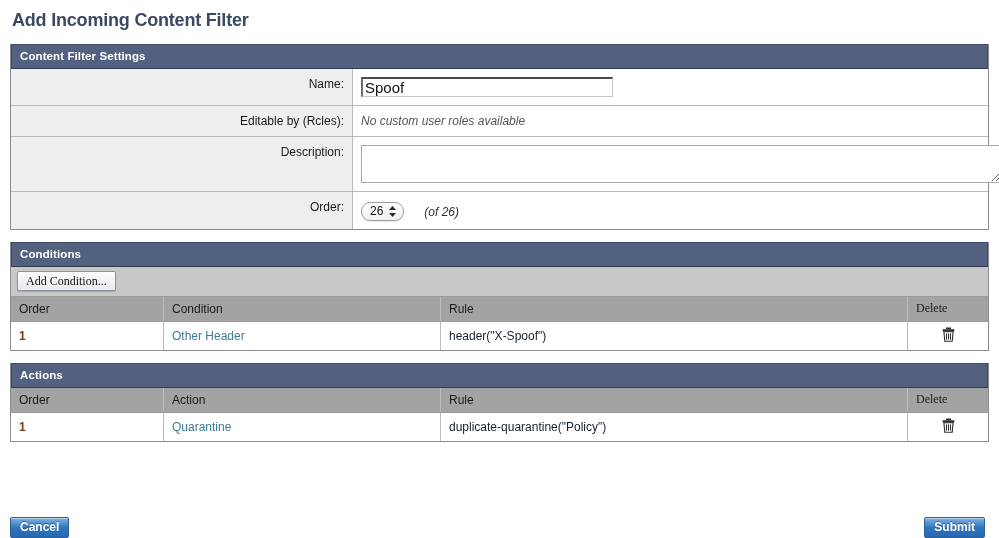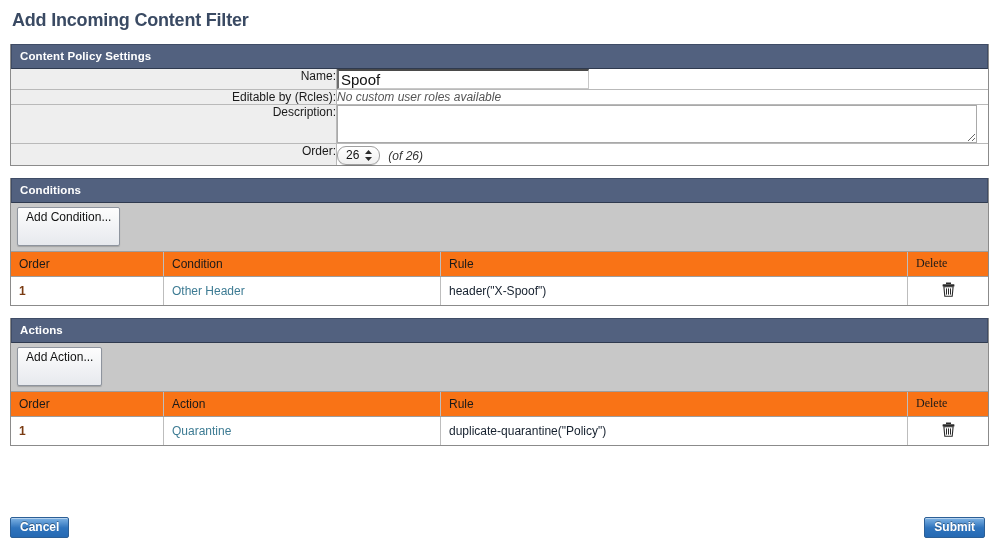--- a/index.html
+++ b/index.html
@@ -56,21 +56,21 @@
 
   
   table.form {
     width: 100%;
     border-collapse: collapse;
     table-layout: fixed;
   }
   table.form td {
     border-bottom: 1px solid #b9b9b9;
     vertical-align: top;
-    padding: 0;
+    padding: 8px;
   }
   table.form tr:last-child td {
     border-bottom: none;
   }
   td.label-cell {
     width: 325px;
     background: #eeeeee;
     text-align: right;
     padding: 6px 9px 7px 6px;
     color: #1a1a1a;
@@ -116,21 +116,21 @@
     resize: both;
     outline: none;
     display: block;
     overflow: hidden;
   }
 
   
   .order-row {
     display: flex;
     align-items: center;
-    gap: 8px;
+    gap: 20px;
     padding-top: 2px;
   }
   .order-select {
     display: inline-flex;
     align-items: center;
     gap: 4px;
     border: 1px solid #a0a0a0;
     border-radius: 9px;
     background: linear-gradient(#ffffff, #f0f0f0);
     padding: 1px 6px 2px 8px;
@@ -155,40 +155,40 @@
     font-size: 12px;
   }
 
   
   .panel-toolbar {
     background: #c8c8c8;
     border-bottom: 1px solid #9d9d9d;
     padding: 4px 6px 5px 6px;
   }
   button.aqua-btn {
-    font-family: Liberation Sans, sans-serif;
+    font-family: Liberation Serif, serif;
     font-size: 12px;
     color: #111111;
     background: linear-gradient(#fdfdfd, #e7e9ee);
     border: 1px solid #8e949e;
     border-radius: 2px;
-    padding: 3px 8px 21px 8px;
+    padding: 3px 8px 2px 8px;
     line-height: 13px;
     cursor: pointer;
     box-shadow: 0 1px 1px rgba(0,0,0,0.18);
   }
 
   
   table.data {
     width: 100%;
     border-collapse: collapse;
     table-layout: fixed;
   }
   table.data th {
-    background: #f97316;
+    background: #a3a3a3;
     font-weight: normal;
     text-align: left;
     font-size: 12px;
     color: #1a1a1a;
     padding: 4px 8px 5px 8px;
     border-right: 1px solid #bdbdbd;
     border-bottom: 1px solid #9d9d9d;
   }
   table.data th:last-child { border-right: none; font-family: Liberation Serif, serif; }
   table.data td {
@@ -250,21 +250,21 @@
   .btn-submit { right: 0; }
 </style>
 </head>
 <body>
 
 <div class="page">
 
   <h1 class="page-title">Add Incoming Content Filter</h1>
 
   <div class="panel">
-    <div class="panel-header">Content Policy Settings</div>
+    <div class="panel-header">Content Filter Settings</div>
     <table class="form">
       <tbody>
         <tr>
           <td class="label-cell">Name:</td>
           <td class="value-cell">
             <input class="text-input" type="text" value="Spoof" style="">
           </td>
         </tr>
         <tr>
           <td class="label-cell">Editable by (Rcles):</td>
@@ -336,23 +336,20 @@
               </svg>
             </span>
           </td>
         </tr>
       </tbody>
     </table>
   </div>
 
   <div class="panel">
     <div class="panel-header">Actions</div>
-    <div class="panel-toolbar">
-      <button class="aqua-btn">Add Action...</button>
-    </div>
     <table class="data">
       <thead>
         <tr>
           <th class="col-order">Order</th>
           <th class="col-kind">Action</th>
           <th class="col-rule">Rule</th>
           <th class="col-delete delete-head">Delete</th>
         </tr>
       </thead>
       <tbody>

